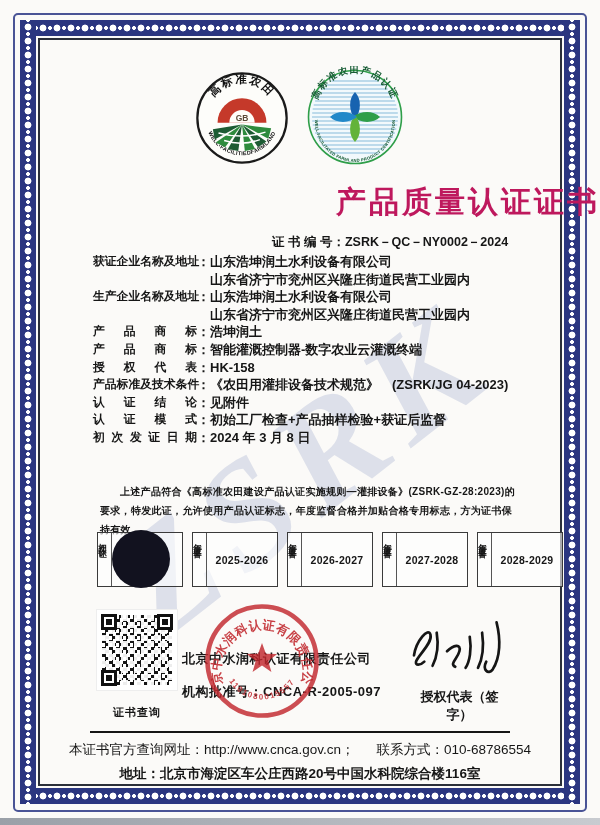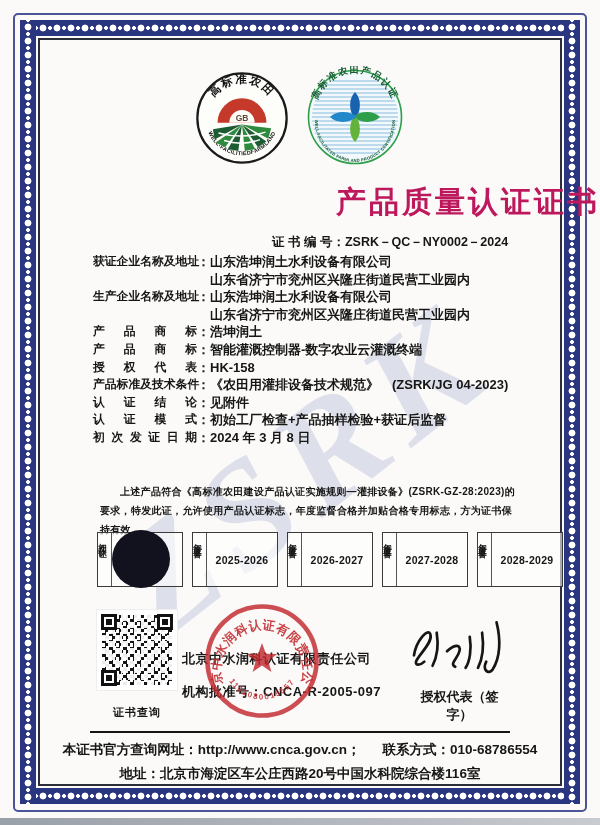--- a/index.html
+++ b/index.html
@@ -91,21 +91,21 @@
   .qr-label{position:absolute;left:96px;top:695px;width:82px;text-align:center;
     font-size:11px;font-weight:700;letter-spacing:1px;margin-top:10px;}
   .company-line{position:absolute;left:182px;top:650px;font-size:13px;font-weight:700;letter-spacing:.5px;}
   .approval-line{position:absolute;left:182px;top:683px;font-size:13px;font-weight:700;letter-spacing:.5px;}
   .stamp{position:absolute;left:202px;top:601px;width:120px;height:120px;}
   .signature{position:absolute;left:405px;top:610px;width:115px;height:64px;}
   .sign-label{position:absolute;left:412px;top:688px;width:95px;text-align:center;
     font-size:13px;font-weight:700;}
   .sep-line{position:absolute;left:90px;top:731px;width:420px;height:2px;background:#151515;}
   .footer1{position:absolute;left:38px;right:38px;top:741px;text-align:center;
-    font-size:13.5px;font-weight:700;white-space:nowrap;}
+    font-size:13.5px;font-weight:400;white-space:nowrap;}
   .footer1 .gap{display:inline-block;width:22px;}
   .footer2{position:absolute;left:38px;right:38px;top:765px;text-align:center;
     font-size:13.5px;font-weight:800;}
 </style>
 </head>
 <body>
 
 <div class="page">
 
   <div class="frame-outer"></div>

